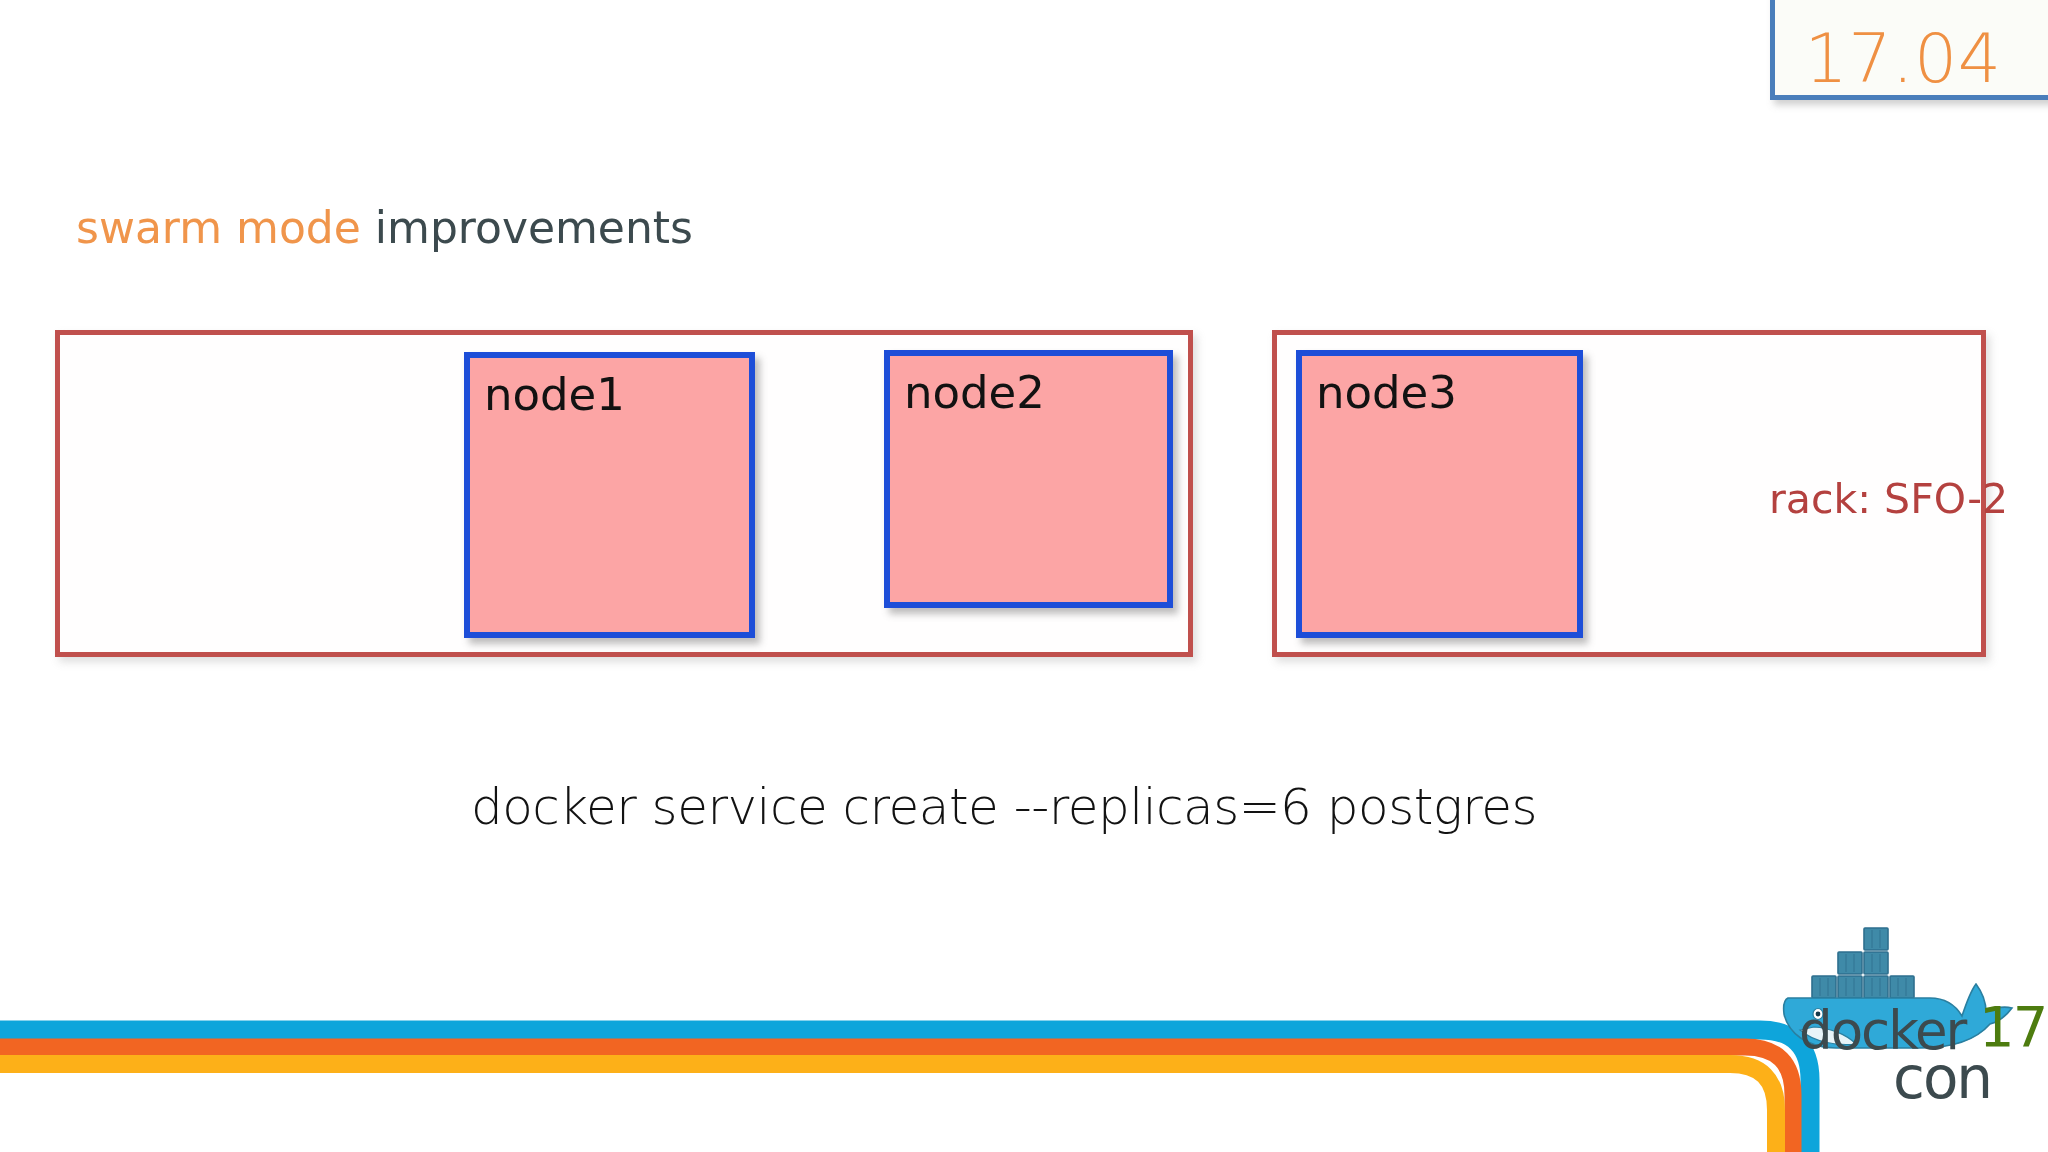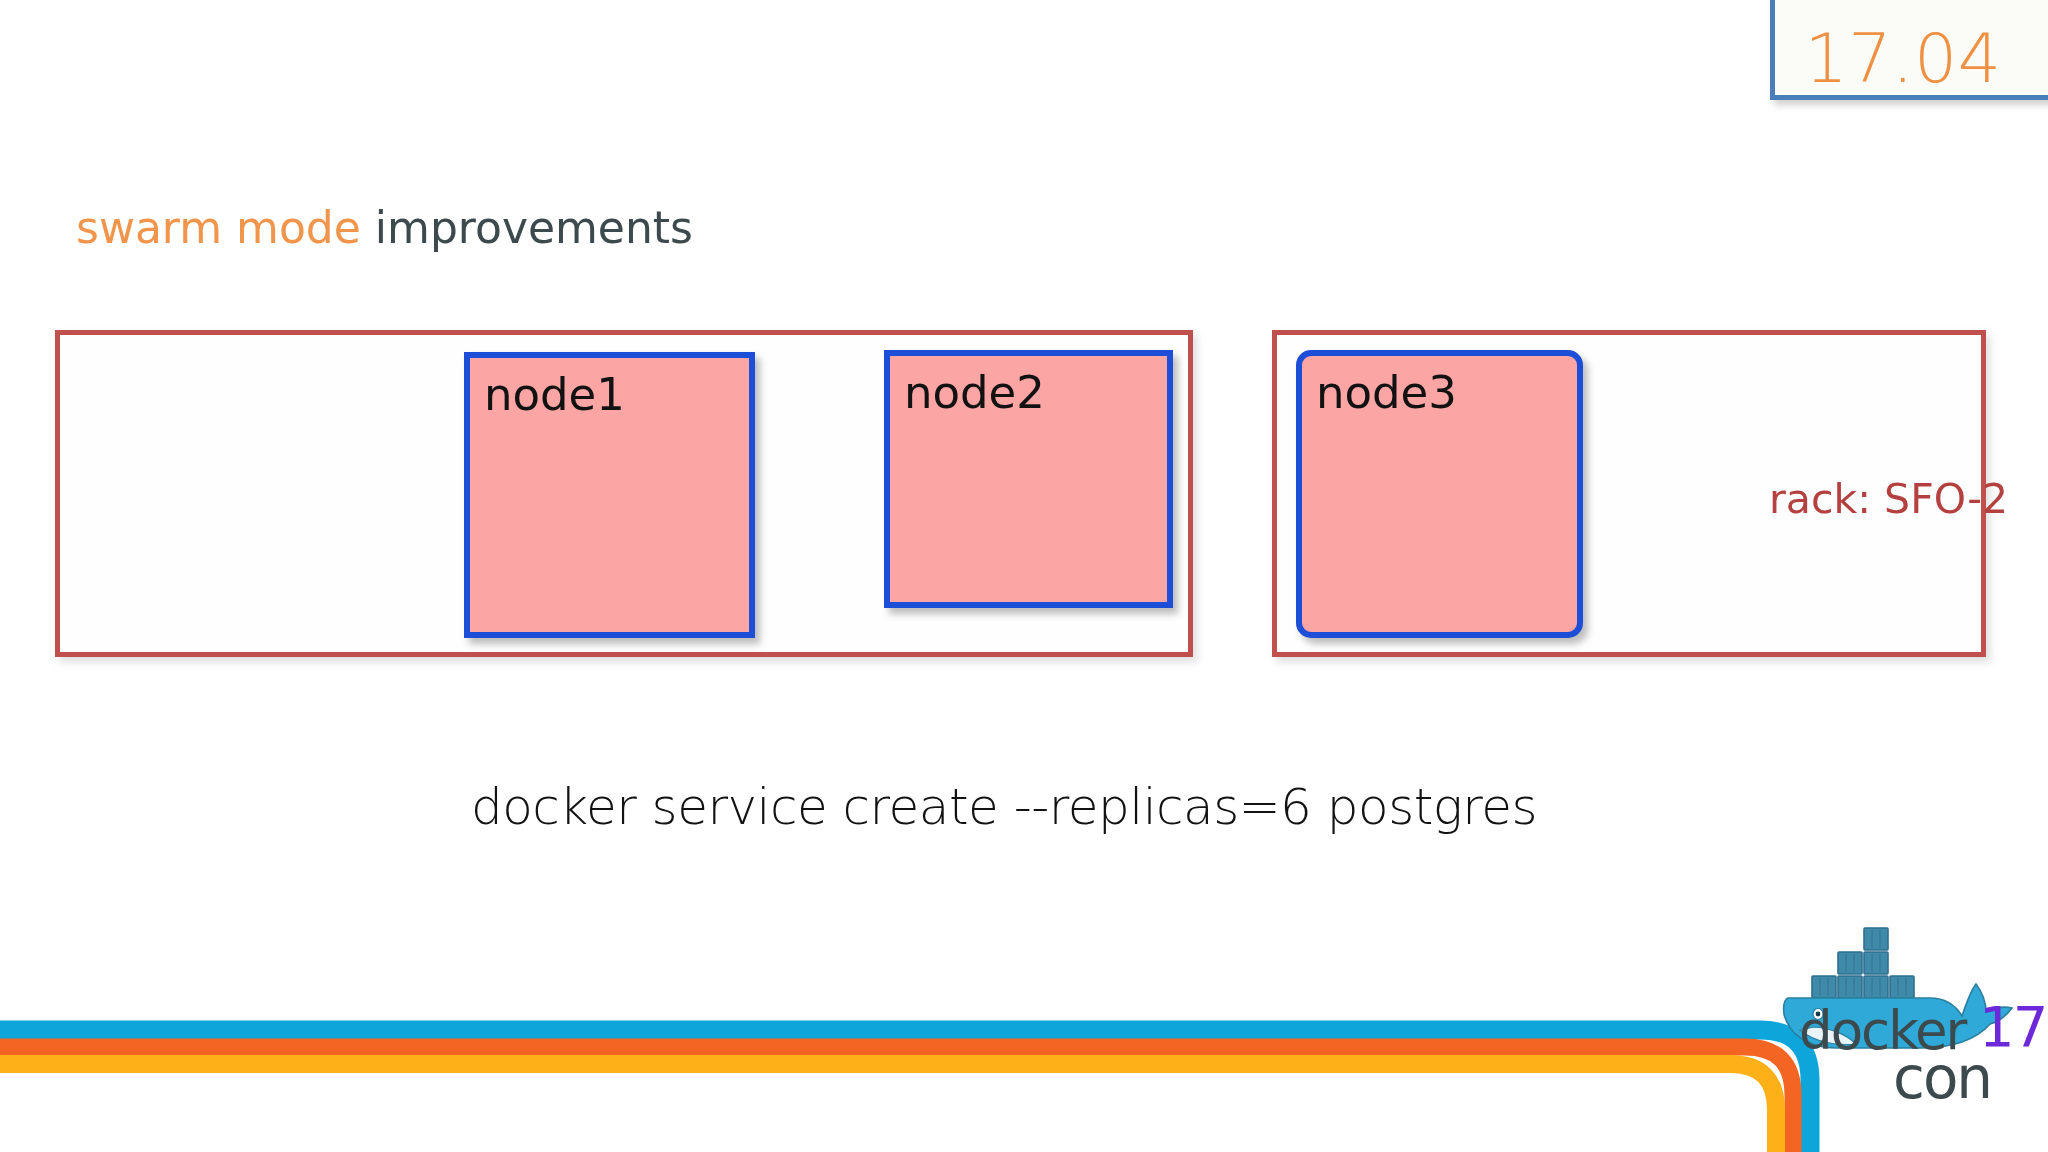--- a/index.html
+++ b/index.html
@@ -92,21 +92,21 @@
   
   .node {
     position: absolute;
     box-sizing: border-box;
     border: 6px solid #1d4ed8;
     background: #fca5a5;
     box-shadow: 5px 6px 7px rgba(110,110,110,0.45);
   }
   .node-1 { left: 464px;  top: 352px; width: 291px; height: 286px; }
   .node-2 { left: 884px;  top: 350px; width: 289px; height: 258px; }
-  .node-3 { left: 1296px; top: 350px; width: 287px; height: 288px; border-radius: 15px; }
+  .node-3 { left: 1296px; top: 350px; width: 287px; height: 288px; }
 
   .node-label {
     position: absolute;
     left: 14px;
     top: 10px;
     font-family: "DejaVu Sans", sans-serif;
     font-size: 45px;
     font-weight: 400;
     color: #121212;
     white-space: nowrap;
@@ -153,21 +153,21 @@
     font-size: 53px;
     font-weight: 400;
     color: #3c4a4e;
     letter-spacing: -2px;
   }
   .wm-17 {
     position: absolute;
     left: 182px; top: -6px;
     font-size: 56px;
     font-weight: 400;
-    color: #6d28d9;
+    color: #4d7c0f;
     letter-spacing: -2px;
   }
   .wm-con {
     position: absolute;
     left: 96px; top: 44px;
     font-size: 58px;
     font-weight: 400;
     color: #3c4a4e;
     letter-spacing: -2px;
   }

